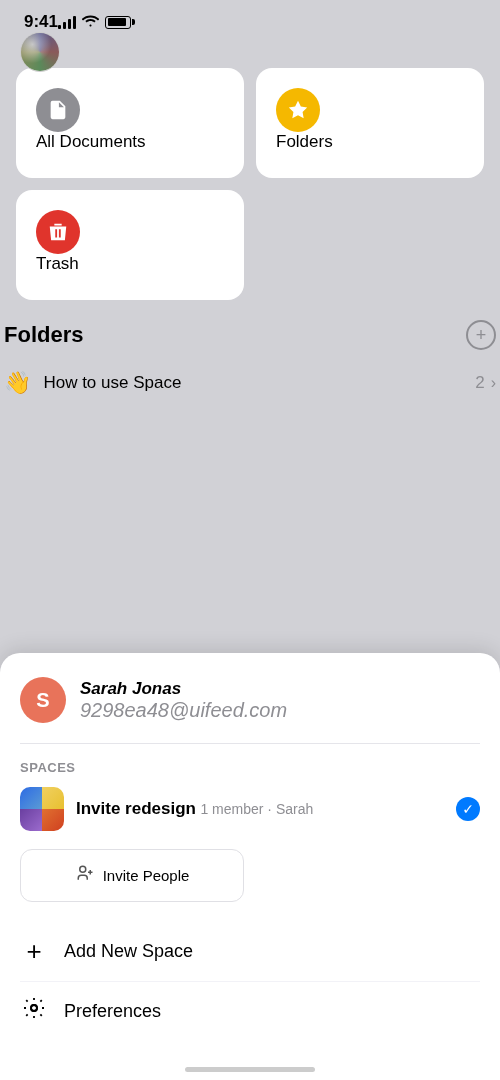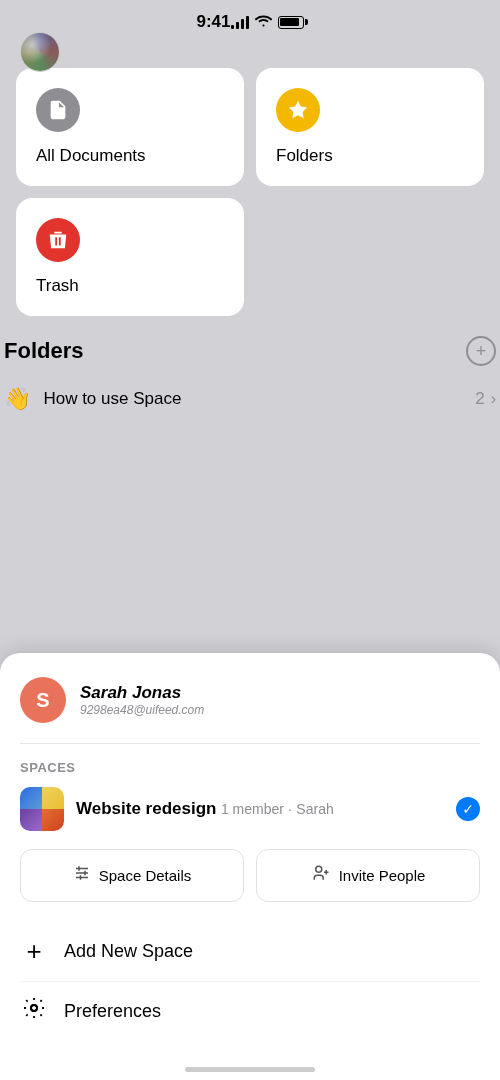--- a/index.html
+++ b/index.html
@@ -10,21 +10,21 @@
       height: 1080px;
       background: #d1d1d6;
       font-family: -apple-system, 'SF Pro Display', 'Helvetica Neue', sans-serif;
       position: relative;
       overflow: hidden;
     }
 
     
     .status-bar {
       display: flex;
-      justify-content: center;
+      justify-content: flex-start;
       align-items: center;
       padding: 0 24px 0;
       height: 44px;
     }
 
     .status-time {
       font-size: 17px;
       font-weight: 600;
       color: #000;
     }
@@ -124,21 +124,20 @@
       gap: 12px;
       padding: 0 16px 20px;
     }
 
     .grid-card {
       background: #fff;
       border-radius: 16px;
       padding: 20px;
       display: flex;
       flex-direction: column;
-      gap: 14px;
       min-height: 110px;
     }
 
     .card-icon {
       width: 44px;
       height: 44px;
       border-radius: 50%;
       display: flex;
       align-items: center;
       justify-content: center;
@@ -267,21 +266,21 @@
       font-style: italic;
     }
 
     .user-name {
       font-size: 17px;
       font-weight: 600;
       color: #000;
     }
 
     .user-email {
-      font-size: 12px;
+      font-size: 20px;
       color: #8e8e93;
     }
 
     
     .spaces-label {
       font-size: 13px;
       font-weight: 600;
       color: #8e8e93;
       letter-spacing: 0.5px;
       margin-bottom: 12px;
@@ -513,43 +512,27 @@
   <div class="space-item">
     <div class="space-thumbnail">
       <div class="space-thumb-inner">
         <div class="thumb-q1" style="background: linear-gradient(135deg, #2d6be4, #5b9bd5);"></div>
         <div class="thumb-q2" style="background: linear-gradient(135deg, #f0d060, #e8c030);"></div>
         <div class="thumb-q3" style="background: linear-gradient(135deg, #6a3fa0, #9b6bcd);"></div>
         <div class="thumb-q4" style="background: linear-gradient(135deg, #e07030, #d04020);"></div>
       </div>
     </div>
     <div class="space-info">
-      <span class="space-name">Website redesign</span>
+      <span class="space-name">Invite redesign</span>
       <span class="space-meta">1 member · Sarah</span>
     </div>
     <div class="space-check">✓</div>
   </div>
 
   <div class="action-buttons">
-    <button class="action-btn">
-      <span class="action-btn-icon">
-        <svg width="18" height="18" viewBox="0 0 24 24" fill="none" stroke="currentColor" stroke-width="2">
-          <line x1="4" y1="6" x2="20" y2="6"></line>
-          <line x1="8" y1="6" x2="8" y2="3"></line>
-          <line x1="8" y1="6" x2="8" y2="9"></line>
-          <line x1="4" y1="12" x2="20" y2="12"></line>
-          <line x1="16" y1="12" x2="16" y2="9"></line>
-          <line x1="16" y1="12" x2="16" y2="15"></line>
-          <line x1="4" y1="18" x2="20" y2="18"></line>
-          <line x1="10" y1="18" x2="10" y2="15"></line>
-          <line x1="10" y1="18" x2="10" y2="21"></line>
-        </svg>
-      </span>
-      <span>Space Details</span>
-    </button>
     <button class="action-btn">
       <span class="action-btn-icon">
         <svg width="20" height="18" viewBox="0 0 24 24" fill="none" stroke="currentColor" stroke-width="2">
           <circle cx="9" cy="7" r="4"></circle>
           <path d="M3 21v-2a4 4 0 0 1 4-4h4a4 4 0 0 1 4 4v2"></path>
           <line x1="19" y1="8" x2="19" y2="14"></line>
           <line x1="16" y1="11" x2="22" y2="11"></line>
         </svg>
       </span>
       <span>Invite People</span>

